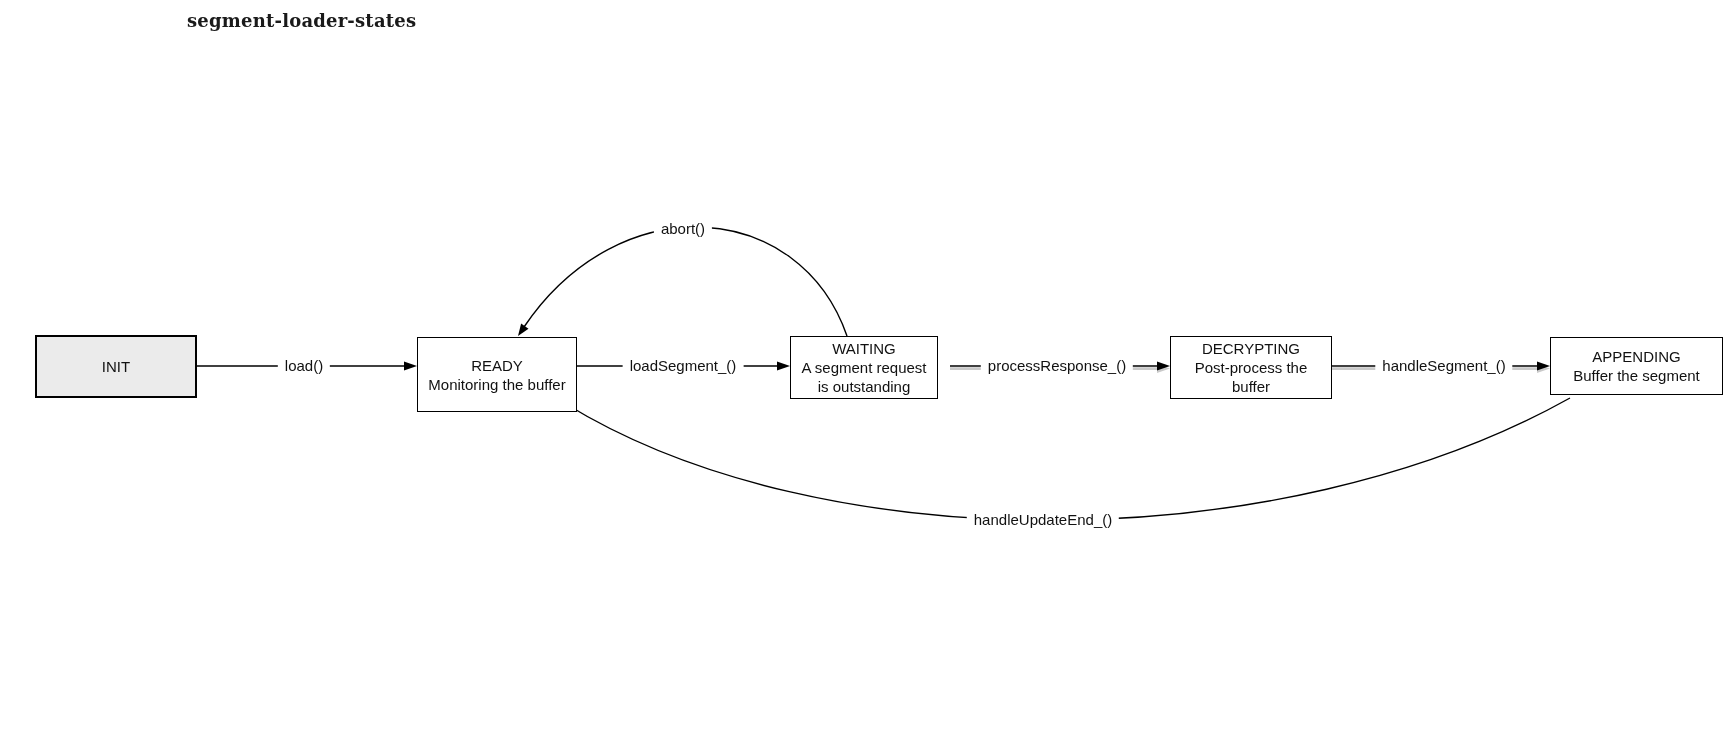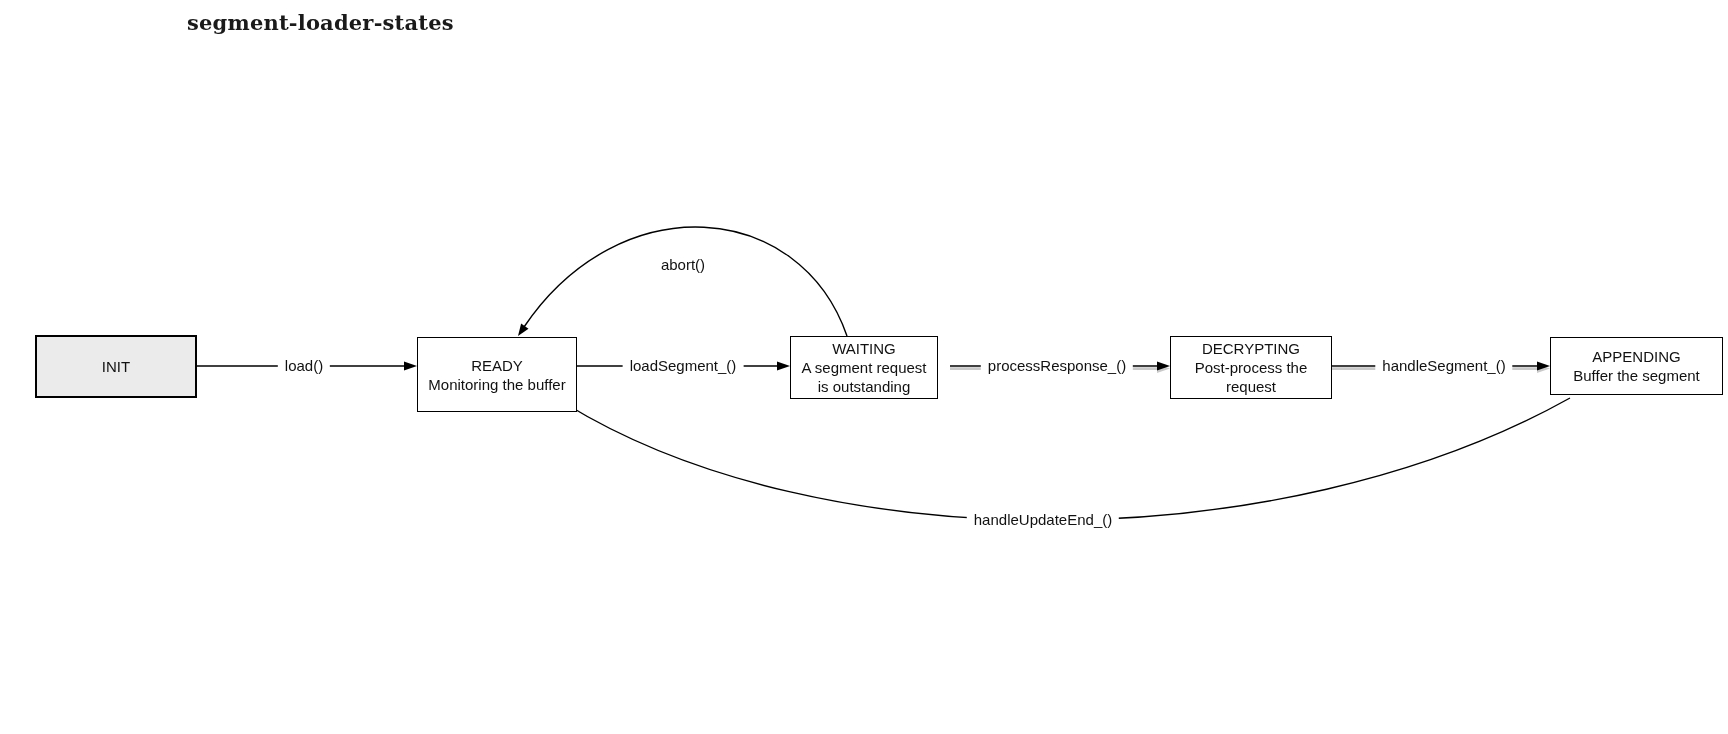--- a/index.html
+++ b/index.html
@@ -15,21 +15,21 @@
     overflow: hidden;
     font-family: "Liberation Sans", sans-serif;
     color: #111111;
   }
   .diagram-title {
     position: absolute;
     left: 187px;
     top: 10px;
     font-family: "DejaVu Serif", "Liberation Serif", serif;
     font-weight: 700;
-    font-size: 21px;
+    font-size: 18px;
     color: #1a1a1a;
     letter-spacing: 0.2px;
   }
   svg.edges {
     position: absolute;
     left: 0;
     top: 0;
   }
   svg.edges path {
     fill: none;
@@ -128,33 +128,33 @@
 
   <div class="state-box" style="left:790px; top:336px; width:148px; height:63px;">
     <div>WAITING</div>
     <div>A segment request</div>
     <div>is outstanding</div>
   </div>
 
   <div class="state-box" style="left:1170px; top:336px; width:162px; height:63px;">
     <div>DECRYPTING</div>
     <div>Post-process the</div>
-    <div>request</div>
+    <div>buffer</div>
   </div>
 
   <div class="state-box" style="left:1550px; top:337px; width:173px; height:58px;">
     <div>APPENDING</div>
     <div>Buffer the segment</div>
   </div>
 
   <div class="edge-label" style="left:304px; top:366px;">load()</div>
 
   <div class="edge-label" style="left:683px; top:366px;">loadSegment_()</div>
 
   <div class="edge-label" style="left:1057px; top:366px;">processResponse_()</div>
 
   <div class="edge-label" style="left:1444px; top:366px;">handleSegment_()</div>
 
-  <div class="edge-label" style="left:683px; top:229px;margin-top:36px;">abort()</div>
+  <div class="edge-label" style="left:683px; top:229px;">abort()</div>
 
   <div class="edge-label" style="left:1043px; top:520px;">handleUpdateEnd_()</div>
 
 </div>
 
 </body></html>

